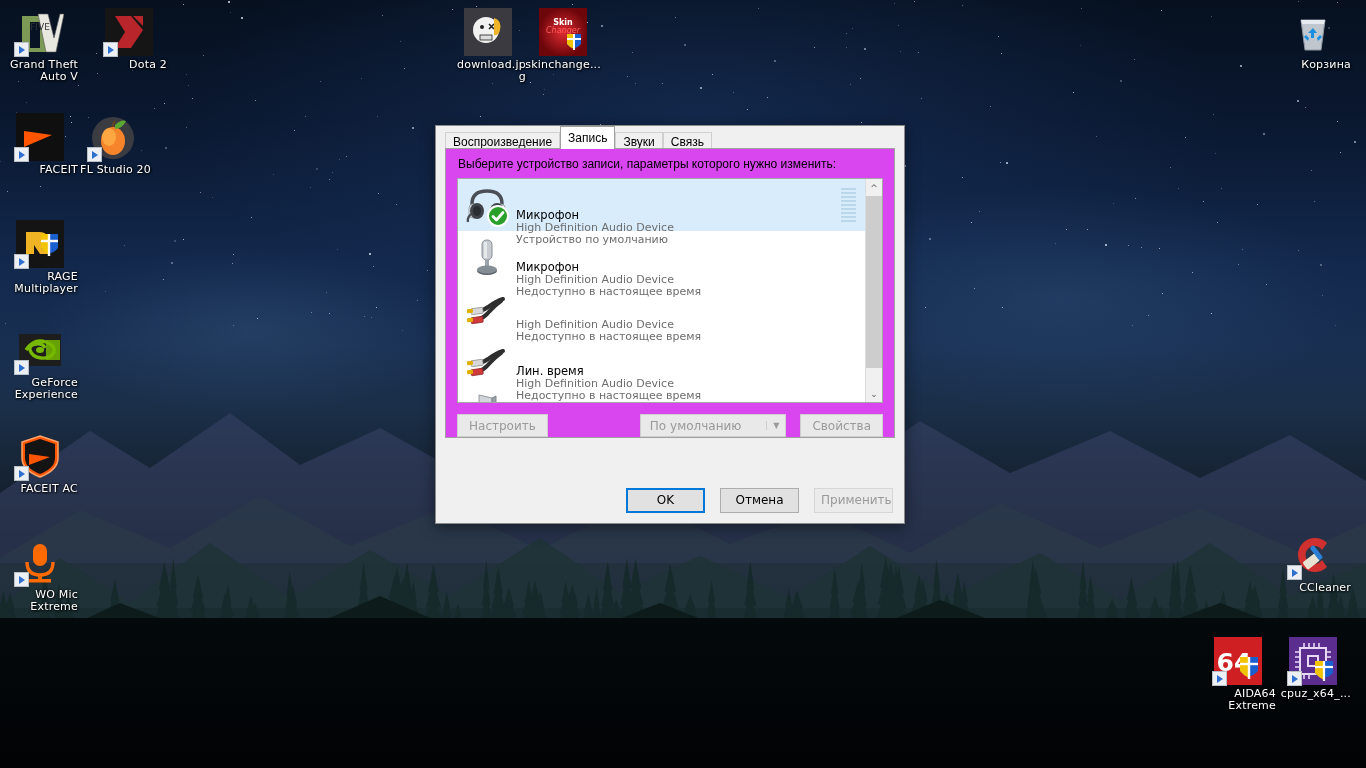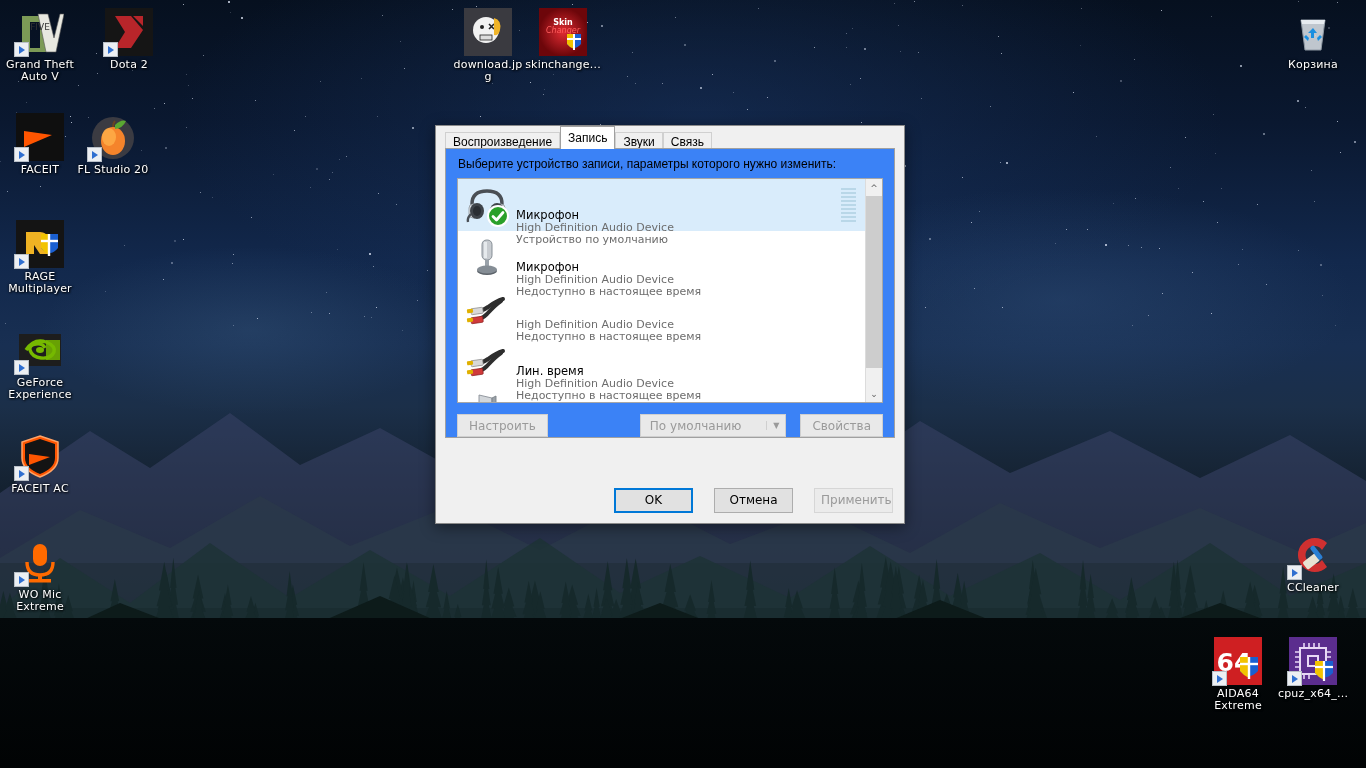--- a/index.html
+++ b/index.html
@@ -40,21 +40,21 @@
   .m-mid  { bottom:160px; height:190px; }
   .t-far  { bottom:130px; height:200px; }
   .t-near { bottom:0px;   height:260px; }
   .ground { position:absolute; left:0; bottom:0; width:1366px; height:150px;
             background:linear-gradient(to bottom,#04090b 0%, #010304 100%); }
 
   
   .dicon {
     position: absolute;
     width: 76px;
-    text-align: center;
+    text-align: right;
     cursor: default;
   }
   .dicon .art {
     width: 48px; height: 48px;
     margin: 0 auto;
     position: relative;
   }
   .dicon .cap {
     margin-top: 3px;
     font-size: 11px;
@@ -133,21 +133,21 @@
   .tab.active {
     background: #ffffff;
     border-color: #a0a0a0;
     height: 23px;
     top: 0px;
     z-index: 3;
     padding-top: 4px;
   }
 
   .tabpanel {
-    background: #3b82f6;
+    background: #d946ef;
     border: 1px solid #a0a0a0;
     margin-top: -1px;
     height: 290px;
     padding: 8px 11px 0 11px;
     position: relative;
     z-index: 1;
   }
   .prompt { font-size: 12px; color: #000; margin: 0 0 7px 1px; }
 
   
@@ -238,21 +238,21 @@
     font-family:"DejaVu Sans", sans-serif;
   }
   .spacer { flex: 1; }
 
   
   .footer {
     position:absolute; left:0; right:0; bottom:0;
     height: 46px;
     display:flex; align-items:center; justify-content:flex-end;
     padding-right: 11px;
-    gap: 21px;
+    gap: 15px;
   }
   .fbtn {
     width: 79px; height: 25px;
     font-size: 12px;
     font-family: "DejaVu Sans", sans-serif;
     background:#e1e1e1; border:1px solid #adadad; color:#000;
     cursor:default;
   }
   .fbtn.primary { border: 2px solid #0078d7; background:#e1e1e1; }
   .fbtn.disabled { color:#9a9a9a; background:#ebebeb; border-color:#d6d6d6; }

